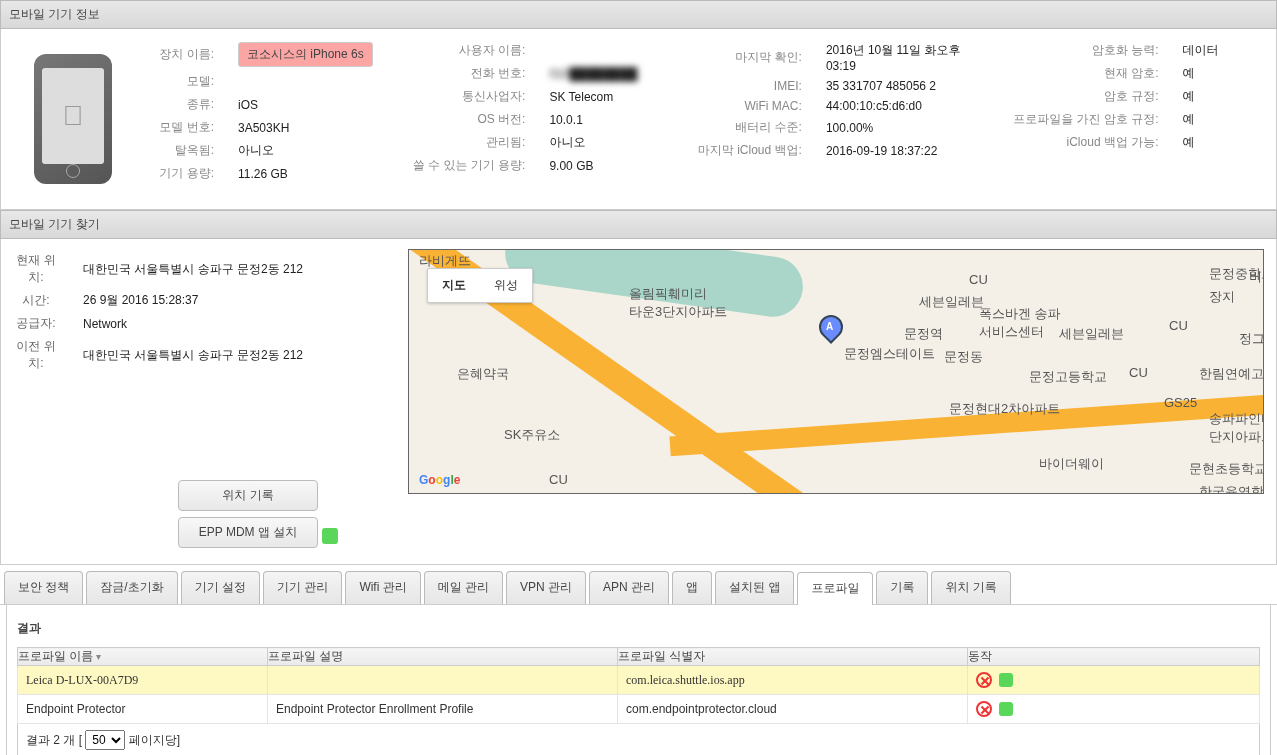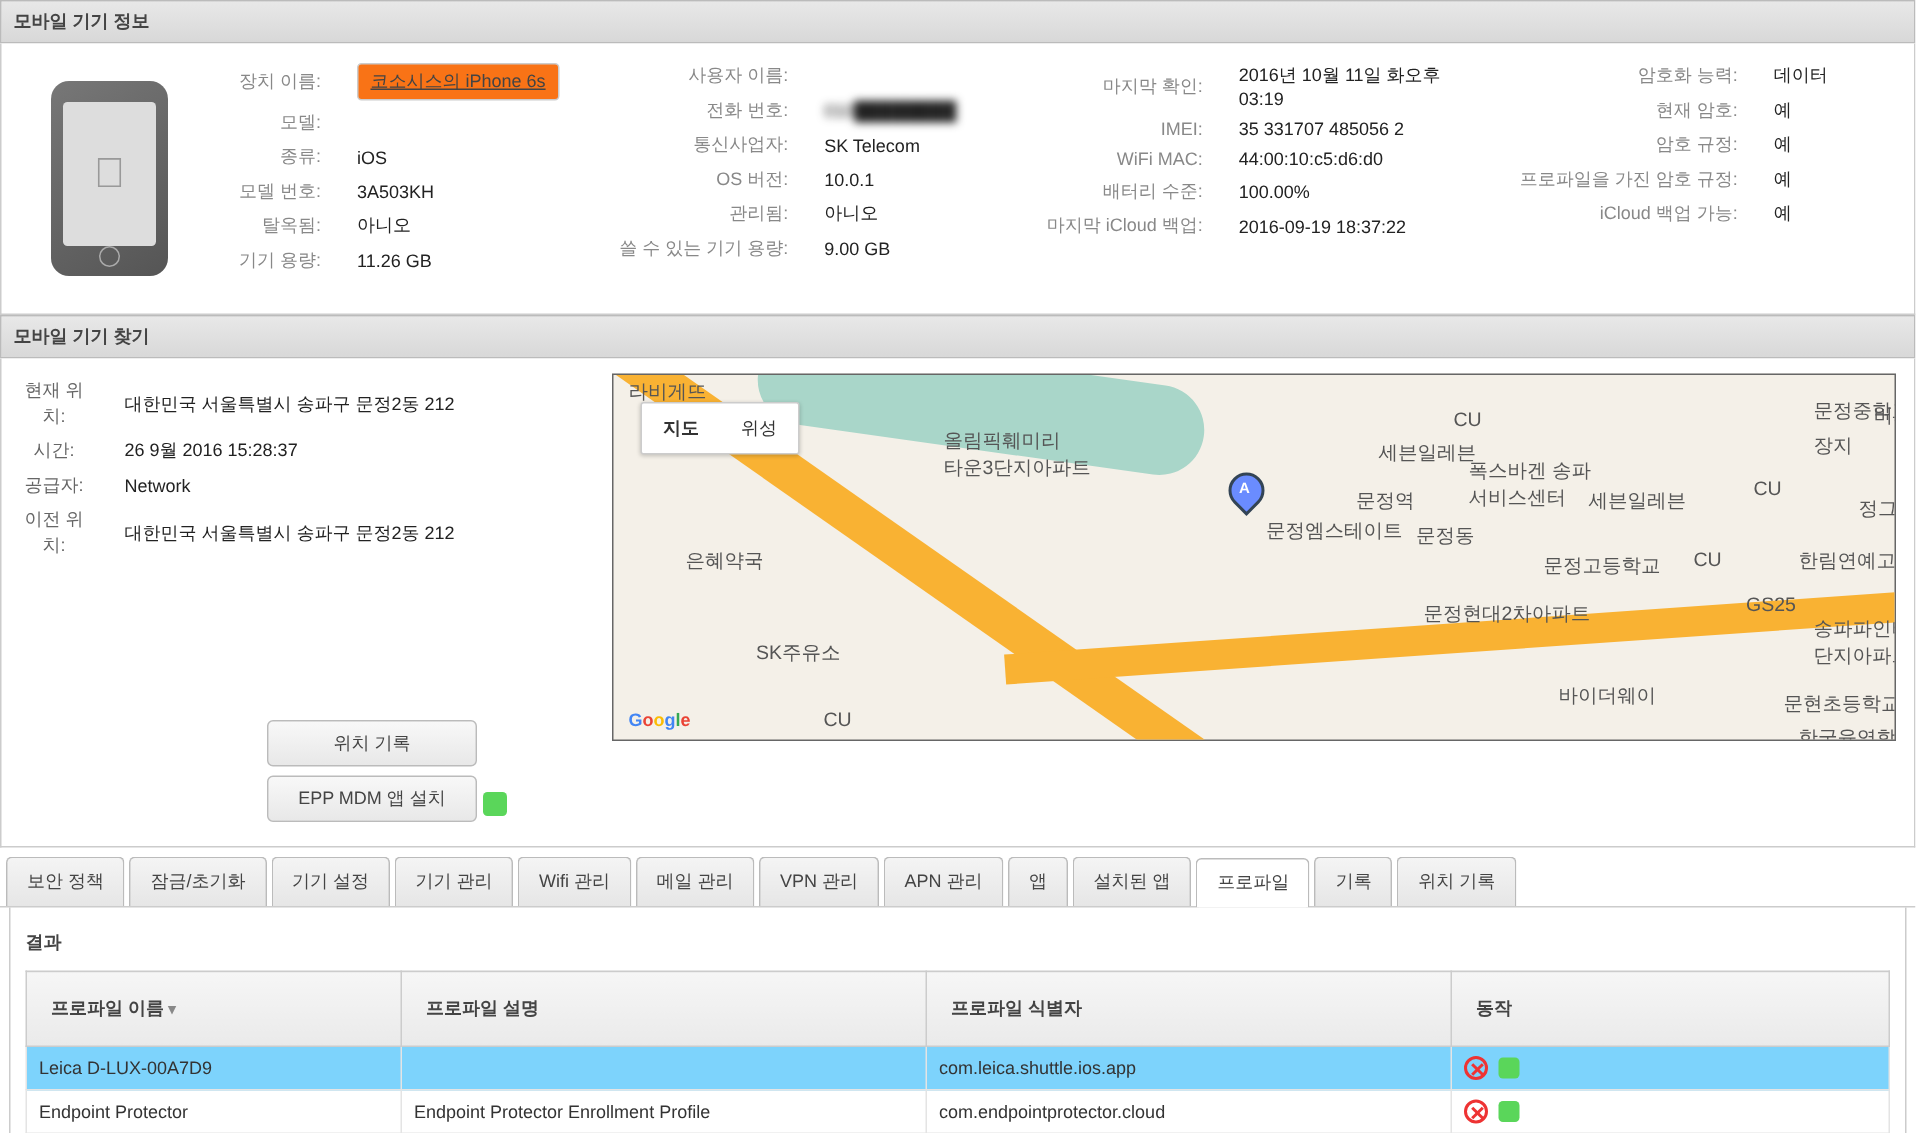--- a/index.html
+++ b/index.html
@@ -1,33 +1,33 @@
 <!DOCTYPE html>
 <html><head>
 <meta charset="utf-8">
 <style>
 * { box-sizing: border-box; margin: 0; padding: 0; }
 body { font-family: Arial, "Malgun Gothic", sans-serif; font-size: 12px; color: #333; background: #fff; width: 1277px; }
-.panel-header { background: linear-gradient(#e8e8e8,#d8d8d8); border: 1px solid #bbb; padding: 5px 8px; font-weight: bold; color: #444; }
+.panel-header { background: linear-gradient(#e8e8e8,#d8d8d8); border: 1px solid #bbb; padding: 5px 8px; font-weight: normal; color: #444; }
 .panel-body { border: 1px solid #ccc; border-top: none; padding: 10px 12px; background: #fff; }
 .info-wrap { display: flex; }
 .device-img { width: 120px; padding: 15px 10px; }
 .phone { width: 78px; height: 130px; background: linear-gradient(145deg,#777,#555); border-radius: 12px; position: relative; margin: 0 auto; }
 .phone::before { content:""; position:absolute; top:14px; left:8px; right:8px; bottom:20px; background:#ddd; border-radius:3px; }
 .apple { position:absolute; top:50%; left:50%; transform:translate(-50%,-60%); font-size:28px; color:#999; }
 .phone::after { content:""; position:absolute; bottom:6px; left:50%; transform:translateX(-50%); width:12px; height:12px; border:1px solid #aaa; border-radius:50%; }
 .info-cols { flex: 1; display: flex; gap: 20px; }
 .col { flex: 1; }
 .col.narrow { flex: 0.85; }
 .row { display: flex; padding: 3px 0; align-items: center; }
 .lbl { color: #888; text-align: right; flex: 0 0 auto; width: 105px; padding-right: 24px; }
 .lbl.w2 { width: 140px; }
 .lbl.w3 { width: 175px; }
 .val { color: #222; text-align: left; flex: 1; }
-.tag { background: #f97316; border: 1px solid #ccc; border-radius: 3px; padding: 3px 8px; display: inline-block; color:#444;text-decoration:underline;}
+.tag { background: #fca5a5; border: 1px solid #ccc; border-radius: 3px; padding: 3px 8px; display: inline-block; color:#444;}
 .blur { filter: blur(3px); }
 .desc-box { width: 130px; height: 18px; background: #f2f2f2; border: 1px solid #e2e2e2; display:inline-block;}
 .find-wrap { display:flex; }
 .find-left { width: 395px; padding-right:10px;}
 .find-left .row .lbl { width: 70px; text-align:center; color:#666;}
 .btns { margin-top: 105px; padding-left: 165px;}
 .btn { display:inline-block; background: linear-gradient(#f8f8f8,#e8e8e8); border:1px solid #bbb; border-radius:4px; padding:6px 18px; color:#444; cursor:pointer; text-align:center; min-width:140px; margin-bottom:6px;}
 .green-dot { display:inline-block; width:16px; height:16px; background:#5ad65a; border-radius:3px; vertical-align:middle; margin-left:4px;}
 .map { flex:1; height: 245px; border:1px solid #666; position:relative; background:#f4f0e8; overflow:hidden;}
 .map-ctrl { position:absolute; top:18px; left:18px; background:#fff; border:1px solid #ccc; border-radius:2px; display:flex; box-shadow:0 1px 3px rgba(0,0,0,.2);}
@@ -40,23 +40,23 @@
 .marker span{ position:absolute; top:3px; left:6px; transform:rotate(45deg); font-size:10px; font-weight:bold; color:#fff;}
 .glogo { position:absolute; bottom:6px; left:10px; font-family:Arial; font-size:12px; color:#666;}
 .glogo b:nth-child(1){color:#4285F4}.glogo b:nth-child(2){color:#EA4335}.glogo b:nth-child(3){color:#FBBC05}.glogo b:nth-child(4){color:#4285F4}.glogo b:nth-child(5){color:#34A853}.glogo b:nth-child(6){color:#EA4335}
 .map-label{position:absolute;font-size:13px;color:#555;white-space:nowrap;}
 .tabs { display:flex; gap:3px; padding:6px 4px 0; border-bottom:1px solid #ccc;}
 .tab { background:linear-gradient(#f4f4f4,#e6e6e6); border:1px solid #bbb; border-bottom:none; border-radius:4px 4px 0 0; padding:7px 13px; color:#444; cursor:pointer; font-size:12px;}
 .tab.active { background:#fff; position:relative; top:1px; padding-bottom:8px;}
 .results { border:1px solid #ccc; border-top:none; margin:0 6px; padding:10px;}
 .res-hd { font-weight:bold; color:#444; padding:5px 0 10px;}
 .tbl { width:100%; border-collapse:collapse; border:1px solid #ccc;}
-.tbl th { background:linear-gradient(#f6f6f6,#eaeaea); border:1px solid #ccc; padding:16px; text-align:left; font-weight:bold; color:#444;}
+.tbl th { background:linear-gradient(#f6f6f6,#eaeaea); border:1px solid #ccc; padding:0; text-align:left; font-weight:normal; color:#444;}
 .tbl td { border:1px solid #e4e4e4; padding:6px 8px; color:#333;}
-.tbl tr.alt td { background:#7dd3fc;}
+.tbl tr.alt td { background:#fef9c3;font-family:Liberation Serif, serif;}
 .sort::after{ content:" ▾"; font-size:10px; color:#888;}
 .act-del{ display:inline-block; width:16px; height:16px; border:2px solid #e33; border-radius:50%; position:relative; margin-right:3px; vertical-align:middle;}
 .act-del::before,.act-del::after{content:"";position:absolute;top:6px;left:2px;width:10px;height:2px;background:#e33;}
 .act-del::before{transform:rotate(45deg);}.act-del::after{transform:rotate(-45deg);}
 .pager { border:1px solid #ccc; border-top:none; padding:6px 8px; color:#333;}
 .pager select{ font-size:12px; padding:1px 2px;}
 </style>
 </head>
 <body>
 

